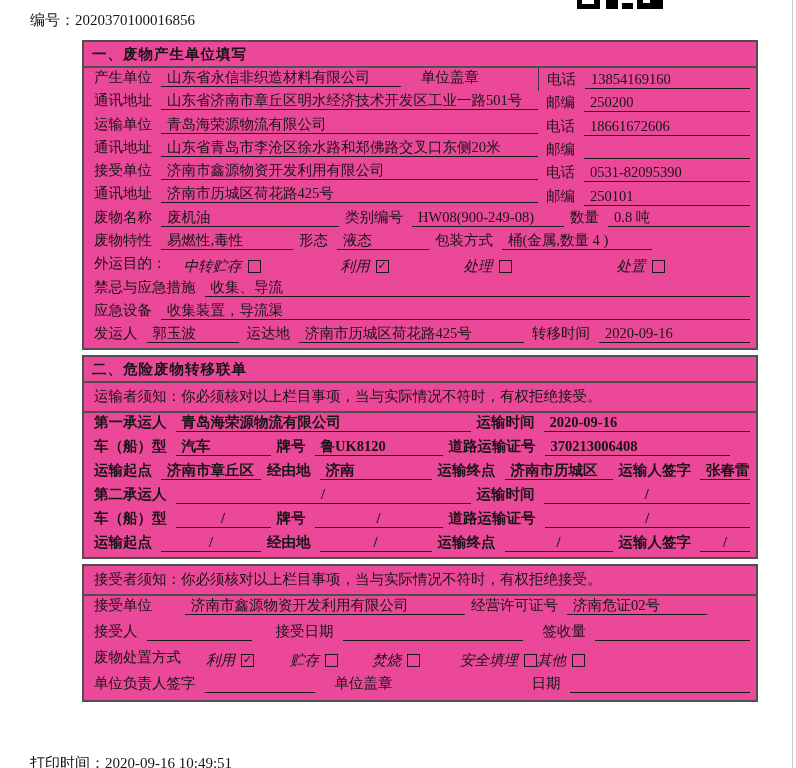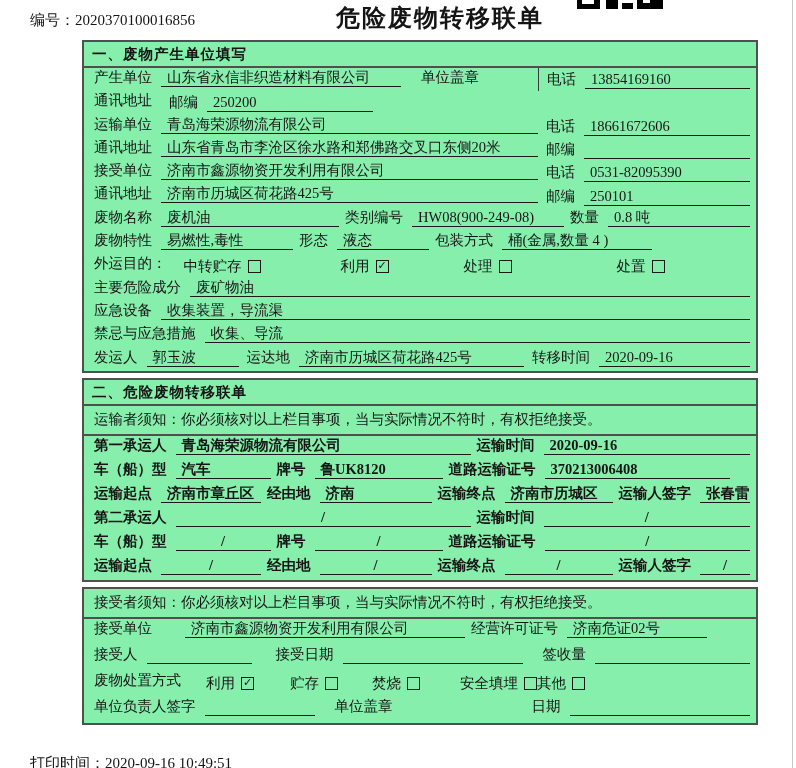--- a/index.html
+++ b/index.html
@@ -17,21 +17,21 @@
   .qr .q1 { left:0;  width:23px; }
   .qr .q1w{ position:absolute; left:5px; top:0; width:12px; height:4px; background:#fff; }
   .qr .q2 { left:29px; width:12px; }
   .qr .q3 { left:45px; width:11px; top:3px; height:6px; }
   .qr .q4 { left:60px; width:26px; }
   .qr .q4w{ position:absolute; left:66px; top:0; width:7px; height:3px; background:#fff; }
 
   .edge { position:absolute; right:3px; top:0; width:1px; height:768px; background:#c8c8c8; }
 
   .formwrap { position:absolute; left:82px; top:40px; width:676px; }
-  .box { border:2px solid #4f4f4f; margin-bottom:5px; background:#86efac; }
+  .box { border:2px solid #4f4f4f; margin-bottom:5px; background:#ec4899; }
   .btitle { font-family:"Liberation Sans","DejaVu Sans",sans-serif; font-weight:bold;
             font-size:14.5px; letter-spacing:1px; padding:3px 8px 2px;
             border-bottom:2px solid #4f4f4f; }
   .notice { font-size:14.5px; padding:4px 10px 5px; border-bottom:2px solid #4f4f4f; }
 
   .row { display:flex; height:23.3px; padding:0 6px 0 10px; font-size:14.5px; }
   .box2 .row { height:24px;font-weight:bold; }
   .box3 .row { height:26px; }
 
   .l { white-space:nowrap; padding-right:9px; }
@@ -40,21 +40,21 @@
   .vf { flex:1 1 auto; }
   .sp { flex:1 1 auto; }
   .ctr { text-align:center; padding-left:0; }
 
   .rg { display:flex; align-items:center; width:212px; flex:none; height:100%; }
   .rg .l { padding-left:8px; }
   .rg .v { flex:1 1 auto; }
   .rg-div { border-left:1.5px solid #3a3a3a; }
 
   .opt { display:flex; align-items:center; white-space:nowrap; flex:none; }
-  .ol  { padding-right:6px; }
+  .ol  { padding-right:6px;font-style:italic; }
   .cb  { width:13px; height:13px; border:1.5px solid #1a1a1a; line-height:10px;
          text-align:center; font-size:11px; font-weight:bold; flex:none;
          font-family:"DejaVu Sans",sans-serif; }
 
   .vw92{width:92px}.vw95{width:95px}.vw100{width:100px}.vw105{width:105px}
   .vw108{width:108px}.vw110{width:110px}.vw112{width:112px}.vw128{width:128px}
   .vw132{width:132px}.vw140{width:140px}.vw150{width:150px}.vw152{width:152px}
   .vw178{width:178px}.vw180{width:180px}.vw225{width:225px}.vw240{width:240px}
   .vw280{width:280px}.vw295{width:295px}
   .ml6{margin-left:6px}.ml8{margin-left:8px}.ml16{margin-left:16px}.ml20{margin-left:20px}
@@ -64,21 +64,20 @@
 
   .print { position:absolute; left:30px; top:754px; font-size:15px; white-space:nowrap; }
 </style>
 </head>
 <body>
 
 <div class="page">
 
   <div class="serial"><span>编号：</span><span>2020370100016856</span></div>
 
-  <div class="title">危险废物转移联单</div>
 
   <div class="qr">
     <i class="q1"></i>
       <span class="q1w"></span>
       <i class="q2"></i>
       <i class="q3"></i>
       <i class="q4"></i>
       <span class="q4w"></span>
   </div>
 
@@ -95,20 +94,21 @@
         <span class="l ml20">单位盖章</span>
         <span class="sp"></span>
         <span class="rg rg-div">
           <span class="l">电话</span>
           <span class="v vf">13854169160</span>
         </span>
       </div>
 
       <div class="row">
         <span class="l">通讯地址</span>
+        <span class="v vf">山东省济南市章丘区明水经济技术开发区工业一路501号</span>
         <span class="rg">
           <span class="l">邮编</span>
           <span class="v vf">250200</span>
         </span>
       </div>
 
       <div class="row">
         <span class="l">运输单位</span>
         <span class="v vf">青岛海荣源物流有限公司</span>
         <span class="rg">
@@ -176,33 +176,29 @@
         <span class="opt ml75">
           <span class="ol">处理</span>
           <span class="cb"></span>
         </span>
         <span class="opt ml105">
           <span class="ol">处置</span>
           <span class="cb"></span>
         </span>
       </div>
 
-      <div class="row">
-        <span class="l">主要危险成分</span>
-        <span class="v vf">废矿物油</span>
+
+      <div class="row">
+        <span class="l">禁忌与应急措施</span>
+        <span class="v vf">收集、导流</span>
       </div>
 
       <div class="row">
         <span class="l">应急设备</span>
         <span class="v vf">收集装置，导流渠</span>
-      </div>
-
-      <div class="row">
-        <span class="l">禁忌与应急措施</span>
-        <span class="v vf">收集、导流</span>
       </div>
 
       <div class="row">
         <span class="l">发运人</span>
         <span class="v vw92">郭玉波</span>
         <span class="l ml8">运达地</span>
         <span class="v vw225">济南市历城区荷花路425号</span>
         <span class="l ml8">转移时间</span>
         <span class="v vf">2020-09-16</span>
       </div>

